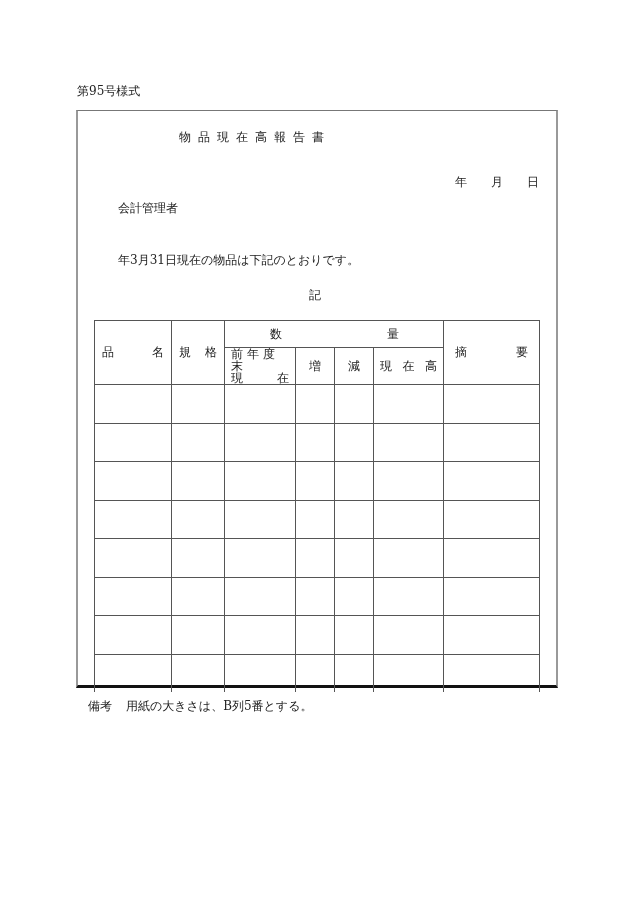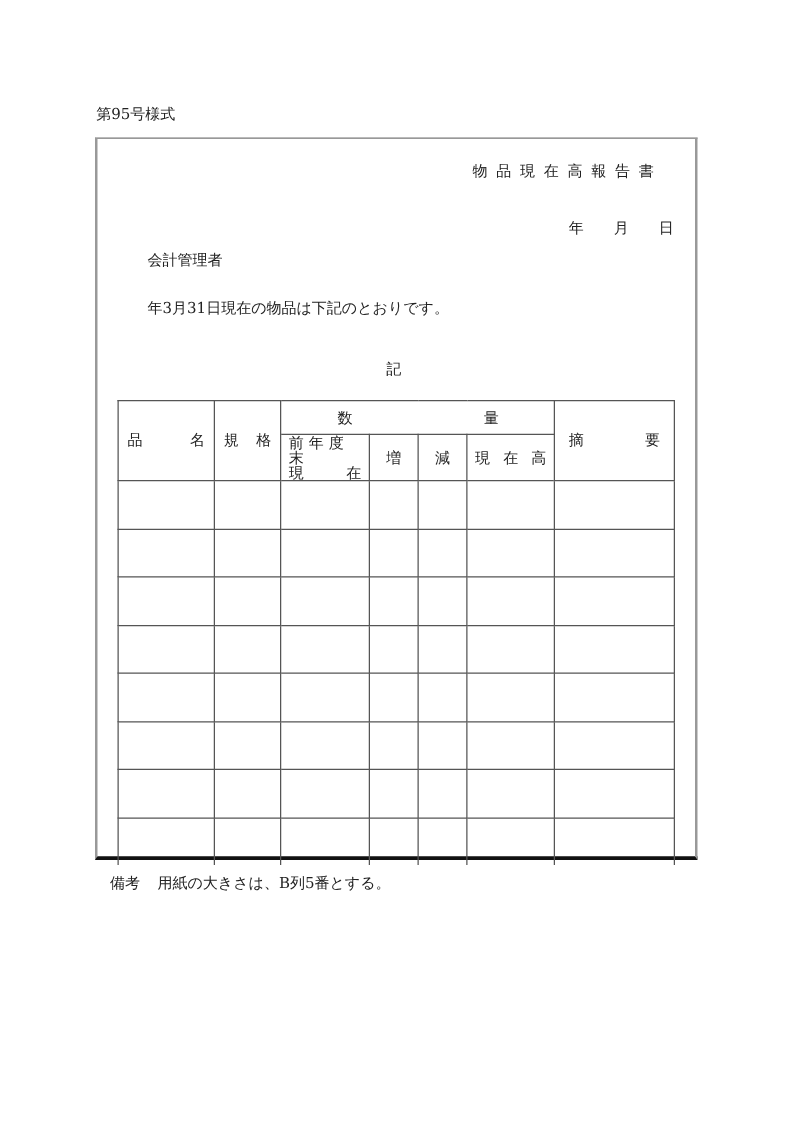--- a/index.html
+++ b/index.html
@@ -11,27 +11,27 @@
     .abs { position: absolute; }
     .form-number { left: 77px; top: 83px; font-size: 12px; text-align: center; }
     .frame {
       left: 76px; top: 110px; width: 478px; height: 574px;
       border-top: 1px solid #777777;
       border-left: 2px solid #999999;
       border-right: 2px solid #999999;
       border-bottom: 3px solid #111111;
       box-sizing: content-box;
     }
-    .title { left: 0; width: 510px; top: 129px; text-align: right; font-size: 12px; letter-spacing: 7px; padding-left: 20px; }
+    .title { left: 0; width: 510px; top: 129px; text-align: center; font-size: 12px; letter-spacing: 7px; }
     .date { top: 174px; font-size: 12px; }
     .date-year { left: 455px; }
     .date-month { left: 491px; }
     .date-day { left: 527px; }
     .recipient { left: 118px; top: 200px; font-size: 12px; }
-    .statement { left: 118px; top: 238px; font-size: 12px; }
+    .statement { left: 118px; top: 252px; font-size: 12px; }
     .ki { left: 0; width: 630px; top: 287px; text-align: center; font-size: 12px; }
     .remark { left: 88px; top: 698px; font-size: 12px; }
     .remark .label { margin-right: 14px; margin-top: 16px; }
 
     table.goods {
       position: absolute; left: 94px; top: 320px;
       border-collapse: collapse; table-layout: fixed;
       width: 445px;
     }
     table.goods td {

